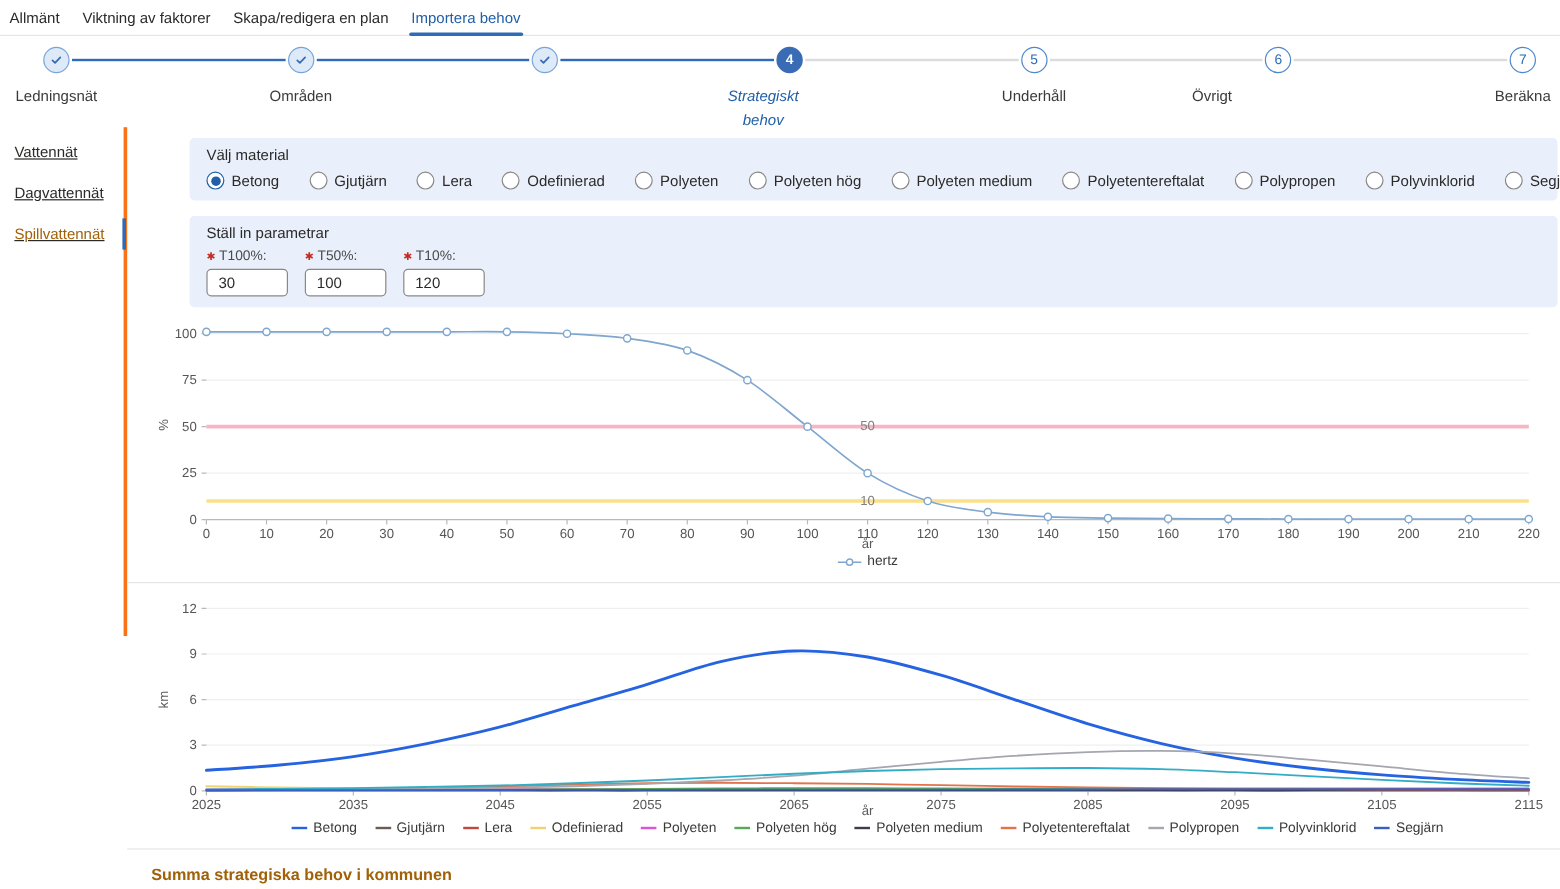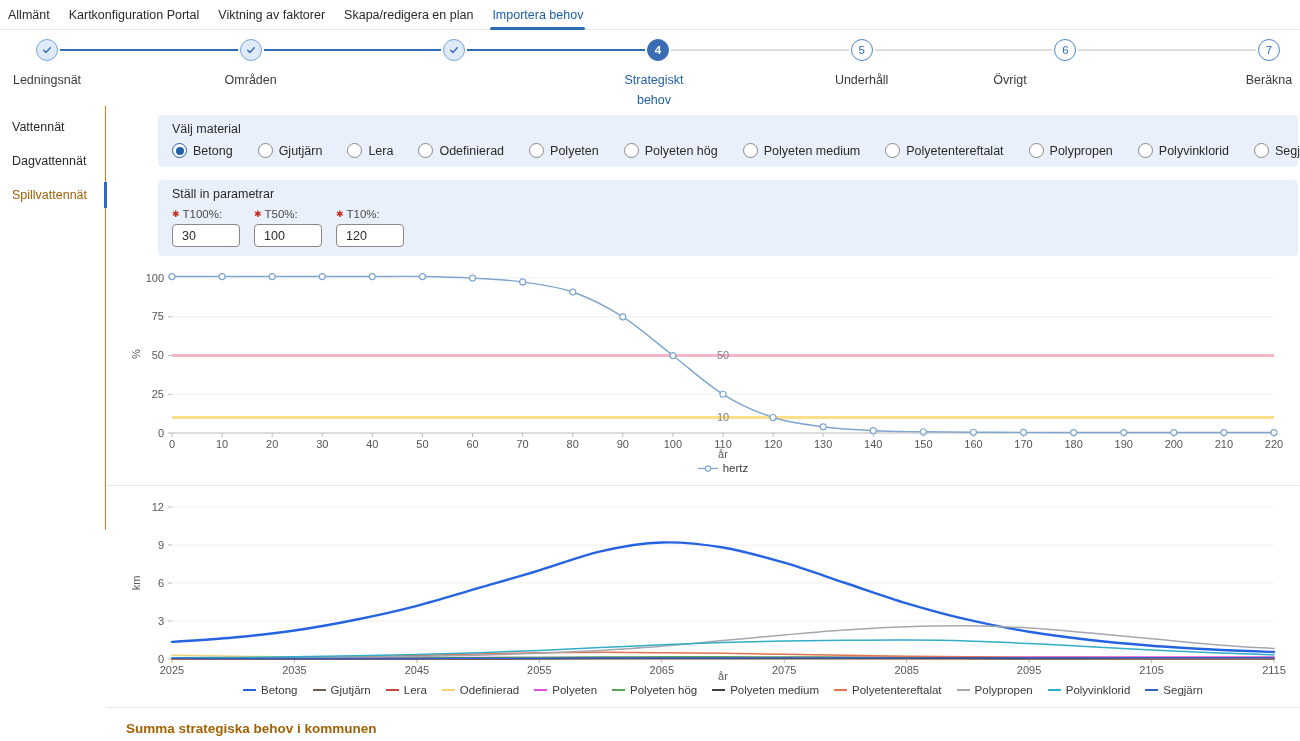--- a/index.html
+++ b/index.html
@@ -22,21 +22,21 @@
   .scircle.done { background:#dfeaf8; border:1.5px solid #77a5db; }
   .scircle.active { background:#3a6cb5; border:1.5px solid #3a6cb5; color:#fff; font-weight:700; font-size:11.5px; }
   .scircle.todo { border:1.5px solid #4f87cc; color:#2a6bb5; font-size:11.5px; }
   .connector { position:absolute; top:19px; height:2px; }
   .step-label { position:absolute; top:40px; width:150px; text-align:center; font-size:12.5px;
     color:#3b3a39; white-space:pre-line; line-height:1.6; }
   .step-label.active { color:#2160a8; }
 
   
   .content { display:flex; flex:1; min-height:0; }
-  .sidebar { width:106px; border-right:1px solid #f97316; padding-top:4px; flex-shrink:0; }
+  .sidebar { width:106px; border-right:3px solid #f97316; padding-top:4px; flex-shrink:0;text-decoration:underline; }
   .side-item { position:relative; font-size:12.5px; padding:10px 4px 10px 12px; cursor:pointer; }
   .side-item.selected { color:#a16207; }
   .side-item.selected::after { content:''; position:absolute; right:-2px; top:4px; bottom:4px;
     width:3px; background:#2f6cb7; z-index:2; }
   .main { flex:1; padding:9px 0 0 18px; min-width:0; }
 
   
   .panel { background:#e9f0fb; border-radius:4px; margin:0 2px 13px 34px; padding:7px 14px 9px; }
   .panel-title { font-size:12.5px; margin-bottom:7px; }
   .radio-row { display:flex; gap:25px; align-items:center; }
@@ -59,21 +59,20 @@
   .lg-dash { width:13px; height:2px; display:inline-block; }
   .hdivider { height:1px; background:#e5e5e5; margin:11px 0 13px -18px; }
   .summary { font-size:13.5px; font-weight:700; color:#a16207; margin:3px 0 0 2px; }
 </style>
 </head>
 <body>
 
 <div class="app">
   <nav class="tabbar">
       <div class="tab">Allmänt</div>
-      <div class="tab">Kartkonfiguration Portal</div>
       <div class="tab">Viktning av faktorer</div>
       <div class="tab">Skapa/redigera en plan</div>
       <div class="tab active">Importera behov</div>
     </nav>
   <div class="stepper">
       <div class="connector" style="left: 60px; width: 177.667px; background: rgb(47, 108, 183);"></div>
       <div class="scircle done" style="left: 36px;">
         <svg width="12" height="12" viewBox="0 0 14 14">
           <path d="M3.2 7.3l2.5 2.5L10.8 4.5" fill="none" stroke="#3a6cb5" stroke-width="1.7" stroke-linecap="round" stroke-linejoin="round"></path>
         </svg>
@@ -87,21 +86,21 @@
       </div>
       <div class="step-label" style="left: 175.667px;">Områden</div>
       <div class="connector" style="left: 467.333px; width: 177.667px; background: rgb(47, 108, 183);"></div>
       <div class="scircle done" style="left: 443.333px;">
         <svg width="12" height="12" viewBox="0 0 14 14">
           <path d="M3.2 7.3l2.5 2.5L10.8 4.5" fill="none" stroke="#3a6cb5" stroke-width="1.7" stroke-linecap="round" stroke-linejoin="round"></path>
         </svg>
       </div>
       <div class="connector" style="left: 671px; width: 177.667px; background: rgb(220, 220, 220);"></div>
       <div class="scircle active" style="left: 647px;">4</div>
-      <div class="step-label active" style="left: 579px;">Strategiskt
+      <div class="step-label active" style="left: 561px; font-style: italic;">Strategiskt
 behov</div>
       <div class="connector" style="left: 874.667px; width: 177.667px; background: rgb(220, 220, 220);"></div>
       <div class="scircle todo" style="left: 850.667px;">5</div>
       <div class="step-label" style="left: 786.667px;">Underhåll</div>
       <div class="connector" style="left: 1078.33px; width: 177.667px; background: rgb(220, 220, 220);"></div>
       <div class="scircle todo" style="left: 1054.33px;">6</div>
       <div class="step-label" style="left: 935px;">Övrigt</div>
       <div class="scircle todo" style="left: 1258px;">7</div>
       <div class="step-label" style="left: 1194px;">Beräkna</div>
     </div>

